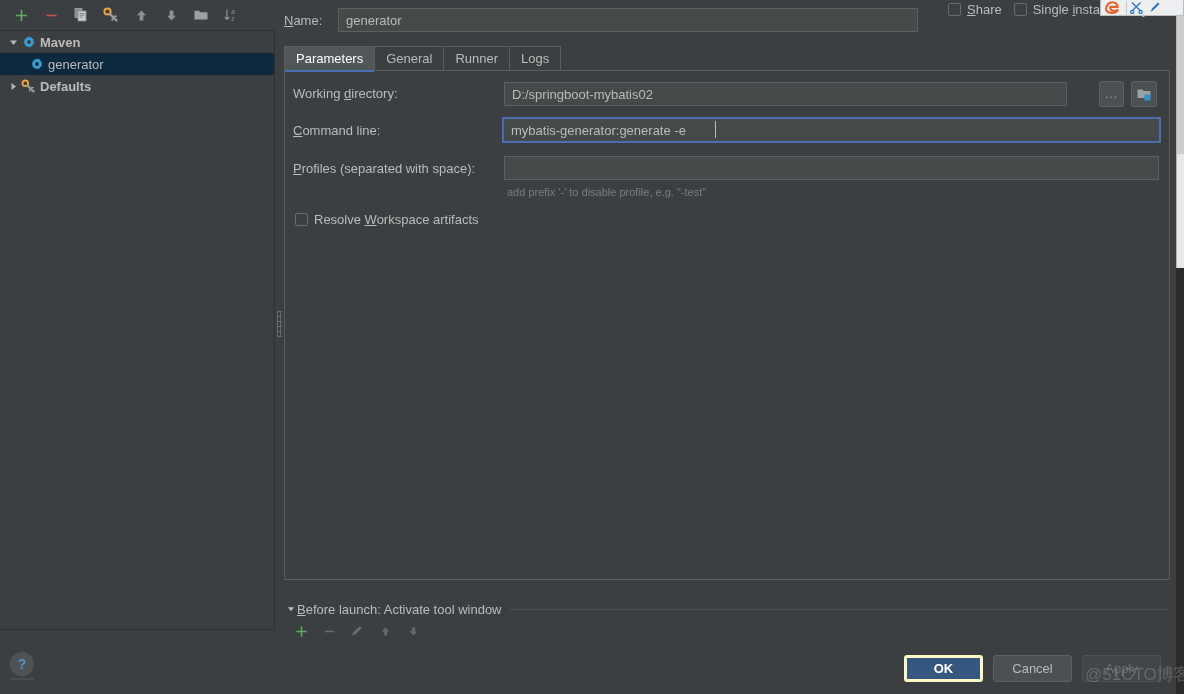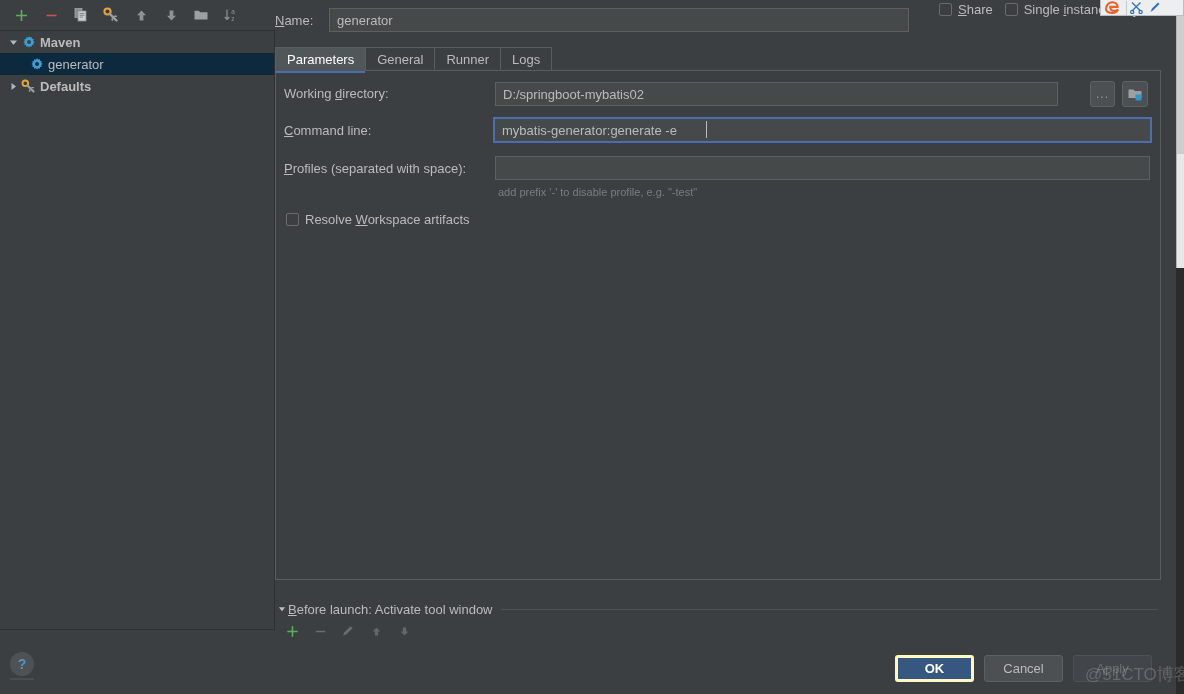--- a/index.html
+++ b/index.html
@@ -96,21 +96,21 @@
     width: 5px; height: 26px;
     background-image:
       linear-gradient(#6e7173 1px, transparent 1px),
       linear-gradient(90deg, #6e7173 1px, transparent 1px);
     background-size: 3px 5px;
     opacity: .85;
   }
 
   
   #right-panel {
-    position: absolute; left: 275px; top: 0;
+    position: absolute; left: 284px; top: 0;
     width: 900px; height: 694px;
     background: #3c3f41;
   }
 
   
   #name-row {
     position: absolute; left: 0; top: 8px;
     width: 900px; height: 24px;
     display: flex; align-items: center;
   }
@@ -169,21 +169,21 @@
   #overlap-e {
     width: 22px; height: 16px;
     display: flex; align-items: center; justify-content: center;
   }
   #overlap-sep { width: 1px; height: 14px; background: #c6c9cc; margin: 0 3px; }
 
   
   #tabs {
     position: absolute; left: 0px; top: 46px;
     height: 25px;
-    display: flex; align-items: center;
+    display: flex; align-items: flex-start;
   }
   .tab {
     height: 24px;
     padding: 0 11px;
     display: flex; align-items: center;
     font-size: 13px;
     color: #bbbbbb;
     background: #3c3f41;
     border: 1px solid #5a5d5e;
     border-bottom: none;

